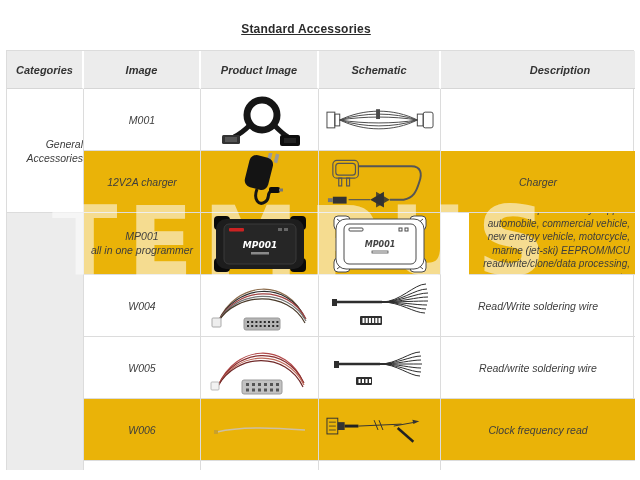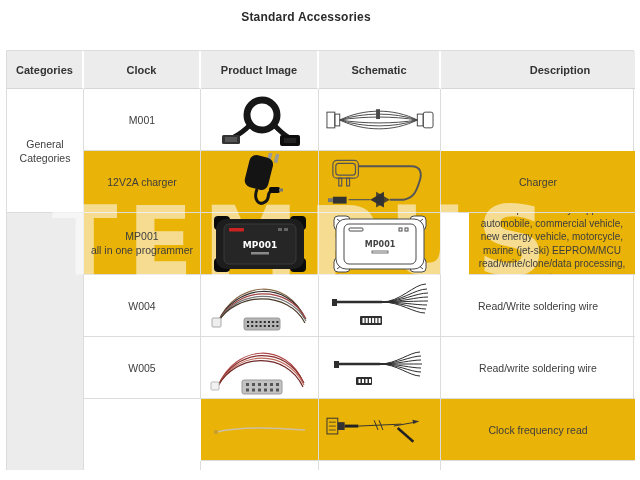--- a/index.html
+++ b/index.html
@@ -1,26 +1,26 @@
 <!DOCTYPE html>
 <html><head>
 <meta charset="utf-8">
 <style>
   html,body{margin:0;padding:0;}
   body{width:640px;height:480px;background:#fff;font-family:"Liberation Sans",sans-serif;}
   .page{position:relative;width:640px;height:480px;background:#fff;overflow:hidden;}
-  .title{position:absolute;top:10px;left:0;width:612px;text-align:center;
-         font-size:12px;font-weight:bold;color:#2b2b2b;letter-spacing:.2px;}
+  .title{position:absolute;top:22px;left:0;width:612px;text-align:center;
+         font-size:12px;font-weight:bold;color:#2b2b2b;letter-spacing:.2px;text-decoration:underline;}
   .tbl{position:absolute;left:6px;top:50px;width:628px;display:grid;
        grid-template-columns:77px 117px 118px 122px 194px;
        grid-template-rows:38px repeat(6,62px) 9px;
        border:1px solid #dcdcdc;border-bottom:none;background:#fff;box-sizing:border-box;}
   .cell{position:relative;border-right:1px solid #dcdcdc;border-bottom:1px solid #dcdcdc;
         display:flex;flex-direction:column;align-items:center;justify-content:center;
-        text-align:center;font-size:10.5px;color:#3d3d3d;overflow:hidden;box-sizing:border-box;}
+        text-align:right;font-size:10.5px;color:#3d3d3d;overflow:hidden;box-sizing:border-box;font-style:italic;}
   .cell>*{position:relative;z-index:4;}
   .lastcol{border-right:none;}
   .th{background:#ececec;font-weight:bold;font-size:11px;color:#333;
       border-right:2px solid #ffffff;border-bottom:1px solid #d6d6d6;}
   .th.lastcol{border-right:none;padding-left:44px;}
   .shade{background:#eab308;}
   .cat-a{grid-column:1;grid-row:2/4;}
   .cat-b{grid-column:1;grid-row:4/9;border-bottom:none;background:#ececec;}
   .r1{grid-row:2}.r2{grid-row:3}.r3{grid-row:4}.r4{grid-row:5}.r5{grid-row:6}.r6{grid-row:7}
   .col2{grid-column:2}.col3{grid-column:3}.col4{grid-column:4}.col5{grid-column:5}
@@ -38,34 +38,34 @@
 <div class="page">
 
   <div class="title">Standard Accessories</div>
 
   <div class="tbl">
 
     <div class="cell th" style="grid-column:1;grid-row:1">
         <span>Categories</span>
       </div>
     <div class="cell th" style="grid-column:2;grid-row:1">
-        <span>Clock</span>
+        <span>Image</span>
       </div>
     <div class="cell th" style="grid-column:3;grid-row:1">
         <span>Product Image</span>
       </div>
     <div class="cell th" style="grid-column:4;grid-row:1">
         <span>Schematic</span>
       </div>
     <div class="cell th lastcol" style="grid-column:5;grid-row:1">
         <span>Description</span>
       </div>
 
     <div class="cell cat-a">
-      <div class="catlbl">General Categories</div>
+      <div class="catlbl">General Accessories</div>
     </div>
     <div class="cell cat-b"></div>
 
     <div class="cell col2 r1">
         <span>M001</span>
       </div>
     <div class="cell col3 r1">
       <svg width="92" height="54" viewBox="0 0 92 54">
         <circle cx="48" cy="22" r="15" fill="none" stroke="#161616" stroke-width="7"></circle>
         <path d="M36,32 C30,38 24,42 20,44" stroke="#161616" stroke-width="5" fill="none"></path>
@@ -281,20 +281,23 @@
             <rect x="30" y="35" width="2" height="4"></rect>
             <rect x="33.5" y="35" width="2" height="4"></rect>
             <rect x="37" y="35" width="2" height="4"></rect>
         </g>
       </svg>
     </div>
     <div class="cell col5 r5 lastcol">
         <span>Read/write soldering wire</span>
       </div>
 
+    <div class="cell col2 r6 shade">
+        <span>W006</span>
+      </div>
     <div class="cell col3 r6 shade">
       <svg width="96" height="18" viewBox="0 0 96 18">
         <path d="M5,11 C30,5 65,7 93,9" stroke="#cdbfa4" stroke-width="1.6" fill="none"></path>
         <rect x="2" y="9" width="4" height="4" fill="#c9a02a"></rect>
       </svg>
     </div>
     <div class="cell col4 r6 shade">
       <svg width="110" height="40" viewBox="0 0 112 40">
         <rect x="2" y="8" width="11" height="16" fill="none" stroke="#333"></rect>
         <path d="M4,12 L11,12 M4,16 L11,16 M4,20 L11,20" stroke="#333" stroke-width=".8"></path>

